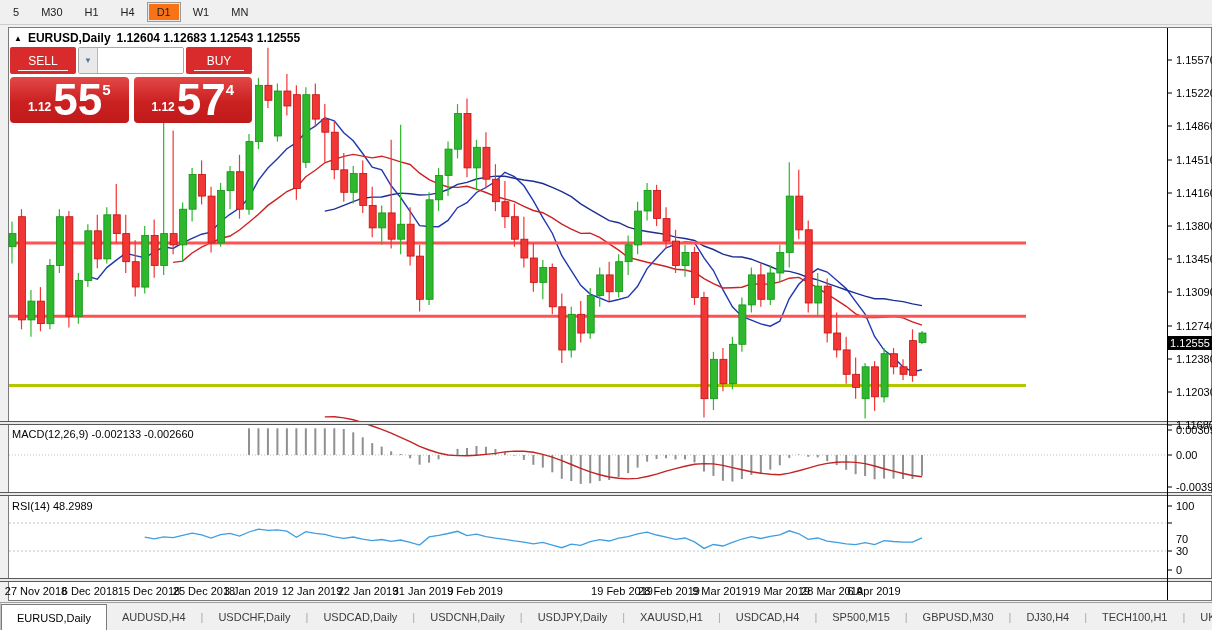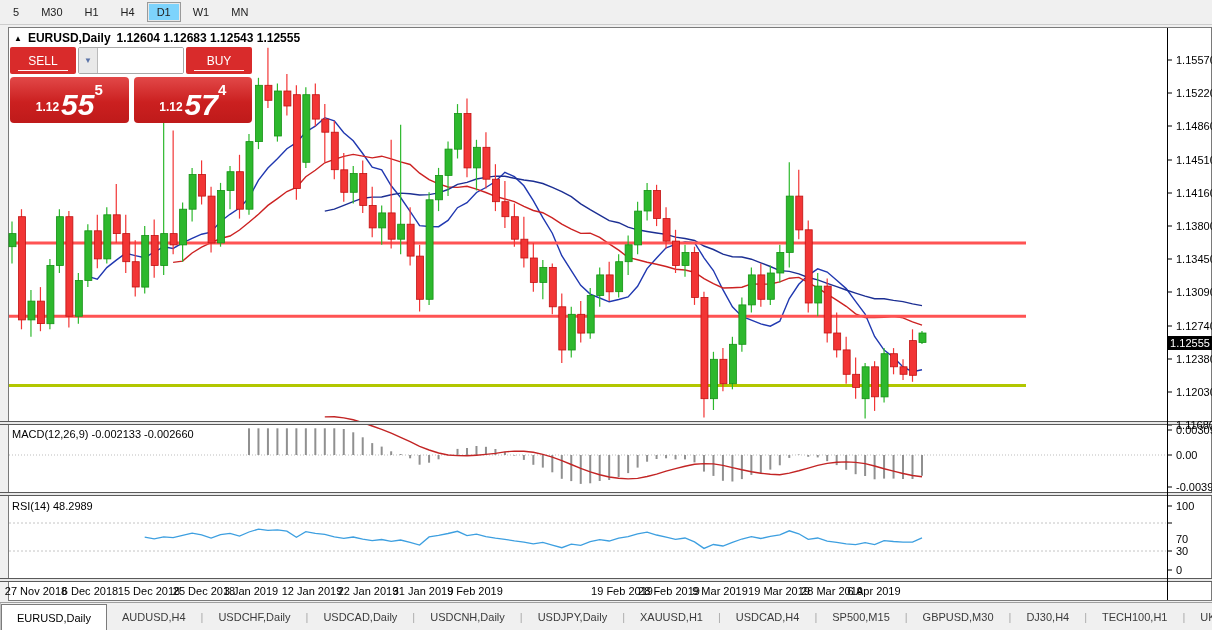--- a/index.html
+++ b/index.html
@@ -4,21 +4,21 @@
 <style>
   html,body{margin:0;padding:0;background:#f0f0f0;}
   *{box-sizing:border-box;}
   #app{position:relative;width:1212px;height:630px;background:#f0f0f0;overflow:hidden;
        font-family:"Liberation Sans",sans-serif;-webkit-font-smoothing:none;}
 
   
   #toolbar{position:absolute;left:0;top:0;width:1212px;height:25px;background:#f0f0f0;
            border-bottom:1px solid #cdcdcd;display:flex;align-items:center;padding-left:2px;}
   .tf-btn{font-size:11px;color:#222;padding:3px 9px;margin:0 1px;cursor:default;border:1px solid transparent;}
-  .tf-btn.active{background:#7dd3fc;border:1px solid #9a9a9a;box-shadow:inset 0 0 0 1px #e8e8e8;}
+  .tf-btn.active{background:#f97316;border:1px solid #9a9a9a;box-shadow:inset 0 0 0 1px #e8e8e8;}
 
   
   #frame{position:absolute;left:8px;top:27px;width:1204px;height:574px;background:#fff;
          border:1px solid #7a7a7a;}
   #chart-svg{position:absolute;left:0;top:0;}
 
   
   .splitter{position:absolute;left:0;width:1212px;height:4px;background:#e9e9e9;
             border-top:1px solid #5a5a5a;border-bottom:1px solid #5a5a5a;}
 
@@ -40,21 +40,21 @@
   .vol-btn{width:19px;background:#e9e9e9;border:0;color:#5b74a8;font-size:8px;display:flex;
            align-items:center;justify-content:center;cursor:pointer;}
   .vol-btn.left{border-right:1px solid #bbb;}
   #vol-input{flex:1;border:0;outline:none;text-align:right;padding-right:6px;font-size:13px;
              font-family:"Liberation Sans",sans-serif;color:#000;}
   .tp-row2{display:flex;gap:5px;margin-top:3px;}
   .tile{flex:1;height:46px;border-radius:4px;color:#fff;
         background:linear-gradient(#e24848 0%,#cb2020 55%,#bf1a1a 100%);
         display:flex;align-items:flex-end;justify-content:center;padding:3px 4px 5px 4px;cursor:pointer;}
   .t-small{font-size:12px;font-weight:700;margin:0 2px 4px 0;}
-  .t-big{font-size:30px;font-weight:700;line-height:.82;font-style:italic;}
+  .t-big{font-size:44px;font-weight:700;line-height:.82;}
   .t-sup{font-size:15px;font-weight:700;align-self:flex-start;margin-top:1px;}
 
   
   .ax-label{position:absolute;left:1176px;font-size:11px;color:#000;white-space:nowrap;}
   #price-badge{position:absolute;left:1168px;width:44px;height:14px;background:#000;color:#fff;
                font-size:11px;text-align:center;line-height:14px;}
   .ind-label{position:absolute;left:12px;font-size:11px;color:#000;white-space:nowrap;}
   .date-label{position:absolute;top:585px;font-size:11px;color:#000;transform:translateX(-50%);white-space:nowrap;}
 
   

